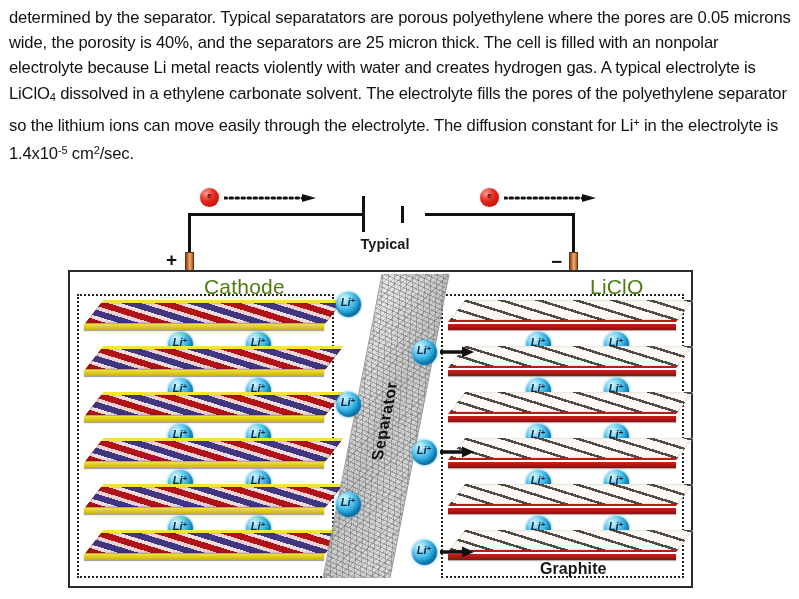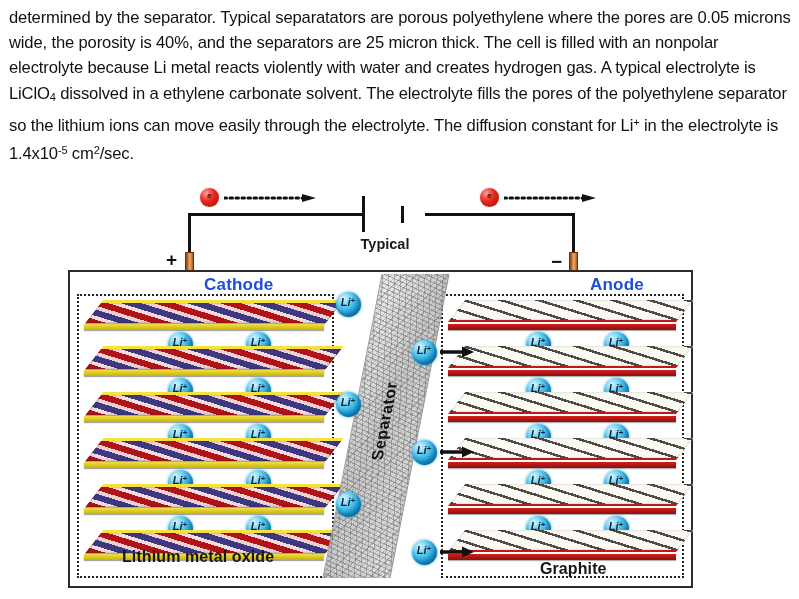--- a/index.html
+++ b/index.html
@@ -67,21 +67,21 @@
   #collector-pos{left:185px;top:70px;height:36px;}
   #collector-neg{left:569px;top:70px;height:36px;}
   .sign{
     position:absolute;font-size:19px;font-weight:bold;color:#111;line-height:1;
   }
   #sign-pos{left:166px;top:68px;}
   #sign-neg{left:551px;top:70px;}
 
   
   .electrode-title{
-    position:absolute;font-size:17px;font-weight:bold;color:#1d4ed8;
+    position:absolute;font-size:21px;font-weight:normal;color:#4d7c0f;
     letter-spacing:.2px;
   }
   #title-cathode{left:204px;top:93px;}
   #title-anode  {left:590px;top:93px;}
 
   
   .dashed-box{
     position:absolute;border:2.5px dotted #222;box-sizing:border-box;background:transparent;
   }
   #cathode-box{left:77px;top:112px;width:257px;height:284px;}
@@ -200,21 +200,21 @@
   </div>
 
   <div class="collector" id="collector-pos"></div>
   <div class="collector" id="collector-neg"></div>
   <div class="sign" id="sign-pos">+</div>
   <div class="sign" id="sign-neg">−</div>
 
   <div id="cell-box"></div>
 
   <div class="electrode-title" id="title-cathode">Cathode</div>
-  <div class="electrode-title" id="title-anode">Anode</div>
+  <div class="electrode-title" id="title-anode">LiClO</div>
 
   <div class="dashed-box" id="cathode-box"></div>
   <div id="cathode-stack">
       <div class="plate cathode-plate" style="left: 84px; top: 118px; width: 240px;">
         <div class="top"></div>
         <div class="front"></div>
       </div>
       <div class="li-ion" style="left: 168px; top: 150px;">
         <span>Li<sup>+</sup></span>
       </div>
@@ -355,15 +355,14 @@
       <svg class="move-arrow" viewBox="0 0 34 12" style="left: 440px; top: 264px;">
         <line x1="0" y1="6" x2="24" y2="6" stroke="#111" stroke-width="3.5"></line>
         <polygon points="22,0.5 34,6 22,11.5" fill="#111"></polygon>
       </svg>
       <svg class="move-arrow" viewBox="0 0 34 12" style="left: 440px; top: 364px;">
         <line x1="0" y1="6" x2="24" y2="6" stroke="#111" stroke-width="3.5"></line>
         <polygon points="22,0.5 34,6 22,11.5" fill="#111"></polygon>
       </svg>
     </div>
 
-  <div class="material-label" id="label-lmo">Lithium metal oxide</div>
   <div class="material-label" id="label-gr">Graphite</div>
 </div>
 
 </body></html>

